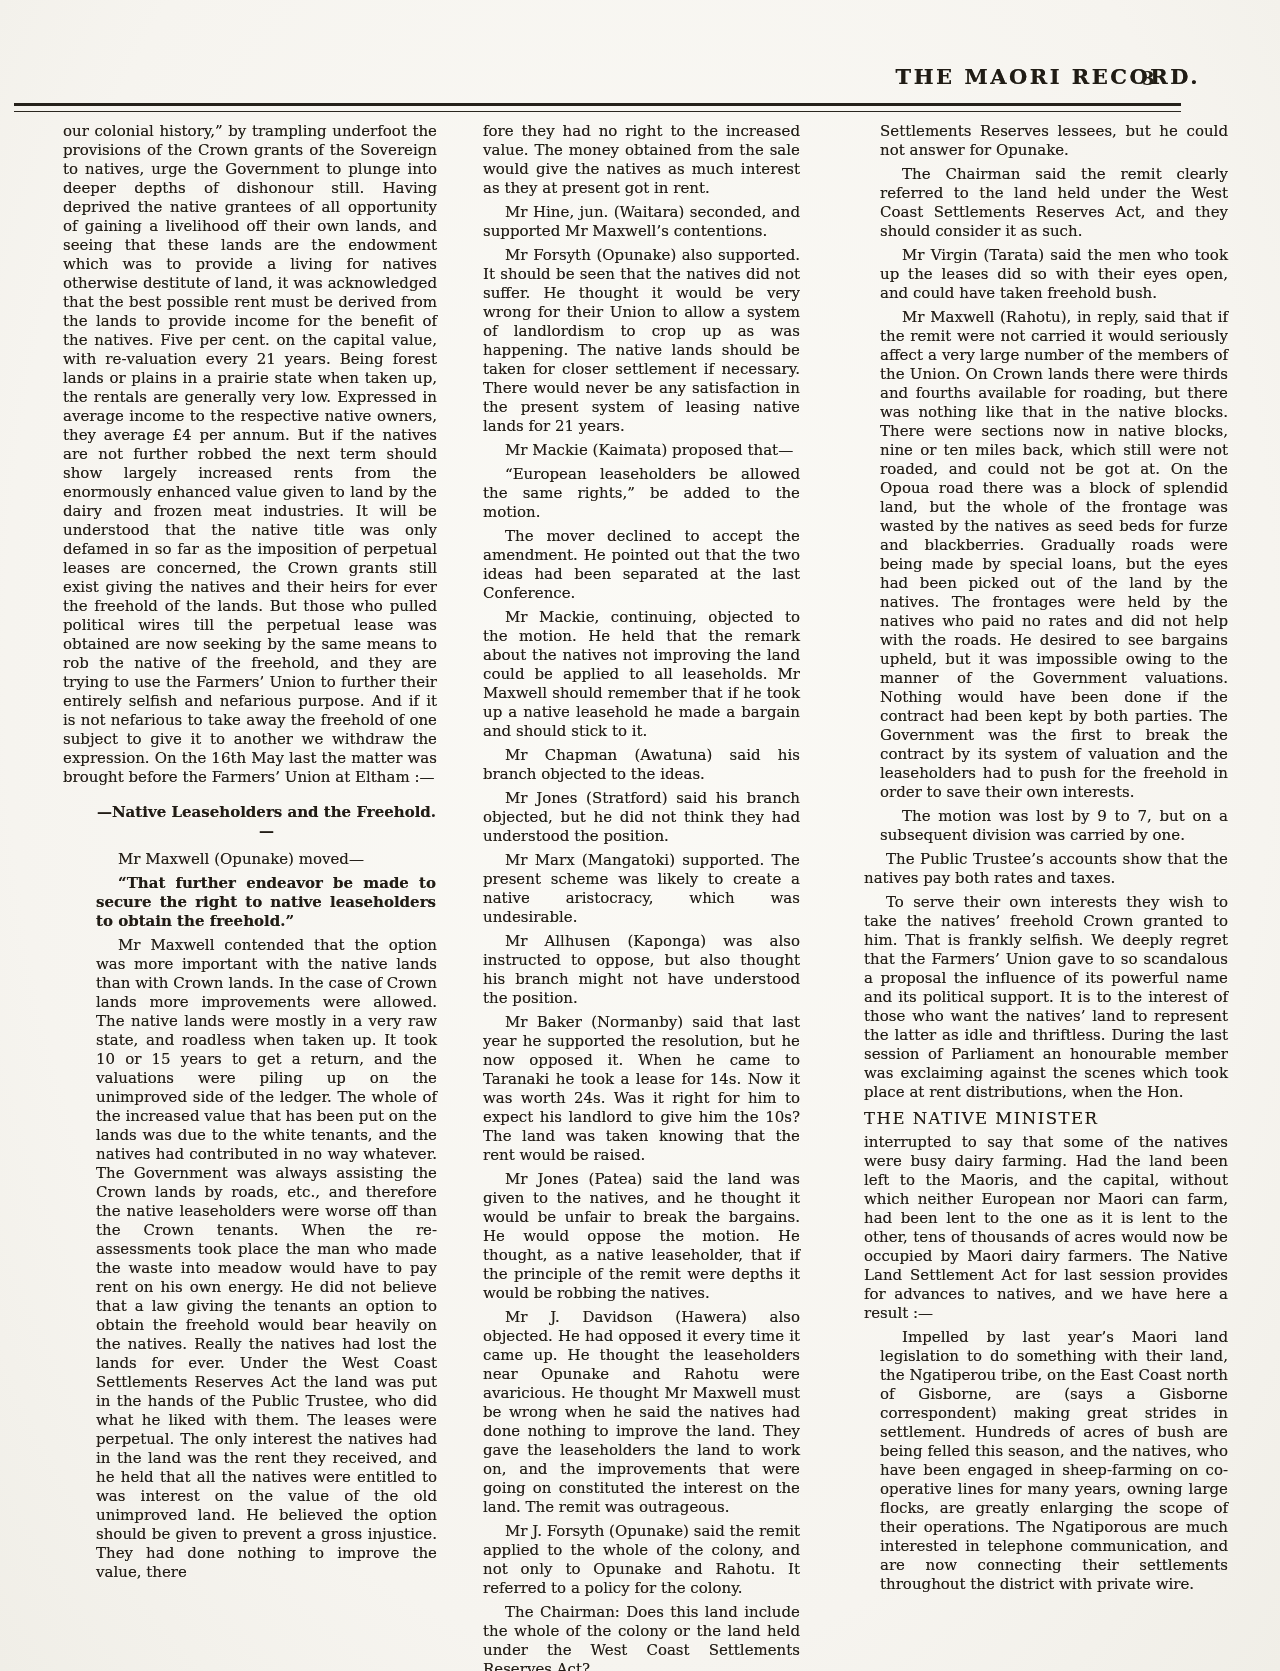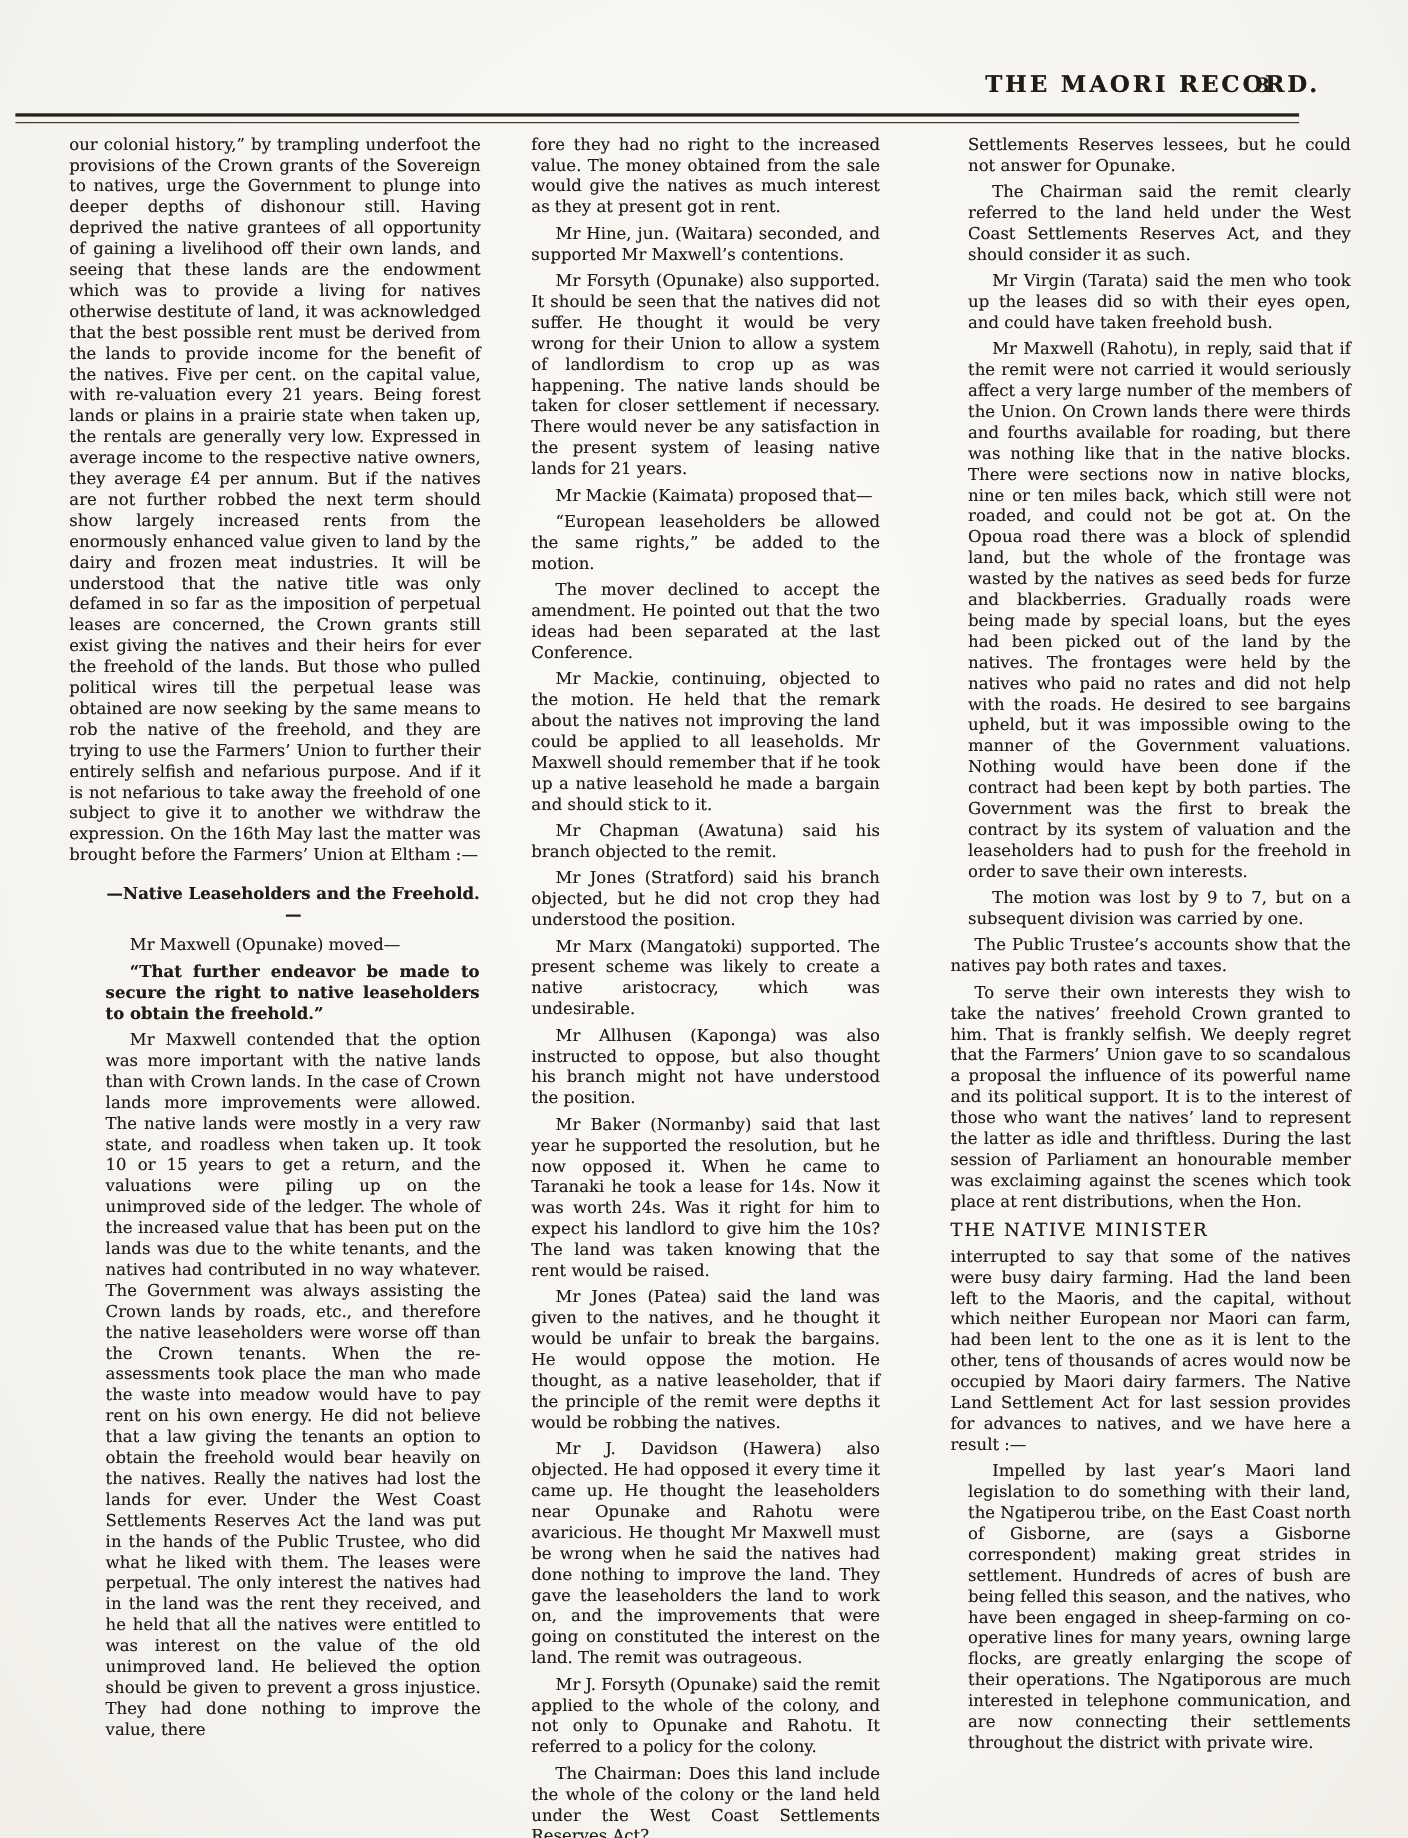--- a/index.html
+++ b/index.html
@@ -70,22 +70,22 @@
       <p class="extract">Mr Maxwell contended that the option was more important with the native lands than with Crown lands. In the case of Crown lands more improvements were allowed. The native lands were mostly in a very raw state, and roadless when taken up. It took 10 or 15 years to get a return, and the valuations were piling up on the unimproved side of the ledger. The whole of the increased value that has been put on the lands was due to the white tenants, and the natives had contributed in no way whatever. The Government was always assisting the Crown lands by roads, etc., and therefore the native leaseholders were worse off than the Crown tenants. When the re-assessments took place the man who made the waste into meadow would have to pay rent on his own energy. He did not believe that a law giving the tenants an option to obtain the freehold would bear heavily on the natives. Really the natives had lost the lands for ever. Under the West Coast Settlements Reserves Act the land was put in the hands of the Public Trustee, who did what he liked with them. The leases were perpetual. The only interest the natives had in the land was the rent they received, and he held that all the natives were entitled to was interest on the value of the old unimproved land. He believed the option should be given to prevent a gross injustice. They had done nothing to improve the value, there</p>
     </div>
   <div class="col col-mid">
       <p class="extract flush">fore they had no right to the increased value. The money obtained from the sale would give the natives as much interest as they at present got in rent.</p>
       <p class="extract">Mr Hine, jun. (Waitara) seconded, and supported Mr Maxwell’s contentions.</p>
       <p class="extract">Mr Forsyth (Opunake) also supported. It should be seen that the natives did not suffer. He thought it would be very wrong for their Union to allow a system of landlordism to crop up as was happening. The native lands should be taken for closer settlement if necessary. There would never be any satisfaction in the present system of leasing native lands for 21 years.</p>
       <p class="extract">Mr Mackie (Kaimata) proposed that—</p>
       <p class="extract">“European leaseholders be allowed the same rights,” be added to the motion.</p>
       <p class="extract">The mover declined to accept the amendment. He pointed out that the two ideas had been separated at the last Conference.</p>
       <p class="extract">Mr Mackie, continuing, objected to the motion. He held that the remark about the natives not improving the land could be applied to all leaseholds. Mr Maxwell should remember that if he took up a native leasehold he made a bargain and should stick to it.</p>
-      <p class="extract">Mr Chapman (Awatuna) said his branch objected to the remit.</p>
-      <p class="extract">Mr Jones (Stratford) said his branch objected, but he did not crop they had understood the position.</p>
+      <p class="extract">Mr Chapman (Awatuna) said his branch objected to the ideas.</p>
+      <p class="extract">Mr Jones (Stratford) said his branch objected, but he did not think they had understood the position.</p>
       <p class="extract">Mr Marx (Mangatoki) supported. The present scheme was likely to create a native aristocracy, which was undesirable.</p>
       <p class="extract">Mr Allhusen (Kaponga) was also instructed to oppose, but also thought his branch might not have understood the position.</p>
       <p class="extract">Mr Baker (Normanby) said that last year he supported the resolution, but he now opposed it. When he came to Taranaki he took a lease for 14s. Now it was worth 24s. Was it right for him to expect his landlord to give him the 10s? The land was taken knowing that the rent would be raised.</p>
       <p class="extract">Mr Jones (Patea) said the land was given to the natives, and he thought it would be unfair to break the bargains. He would oppose the motion. He thought, as a native leaseholder, that if the principle of the remit were depths it would be robbing the natives.</p>
       <p class="extract">Mr J. Davidson (Hawera) also objected. He had opposed it every time it came up. He thought the leaseholders near Opunake and Rahotu were avaricious. He thought Mr Maxwell must be wrong when he said the natives had done nothing to improve the land. They gave the leaseholders the land to work on, and the improvements that were going on constituted the interest on the land. The remit was outrageous.</p>
       <p class="extract">Mr J. Forsyth (Opunake) said the remit applied to the whole of the colony, and not only to Opunake and Rahotu. It referred to a policy for the colony.</p>
       <p class="extract">The Chairman: Does this land include the whole of the colony or the land held under the West Coast Settlements Reserves Act?</p>
     </div>
   <div class="col col-right">
       <p class="extract flush">Settlements Reserves lessees, but he could not answer for Opunake.</p>

